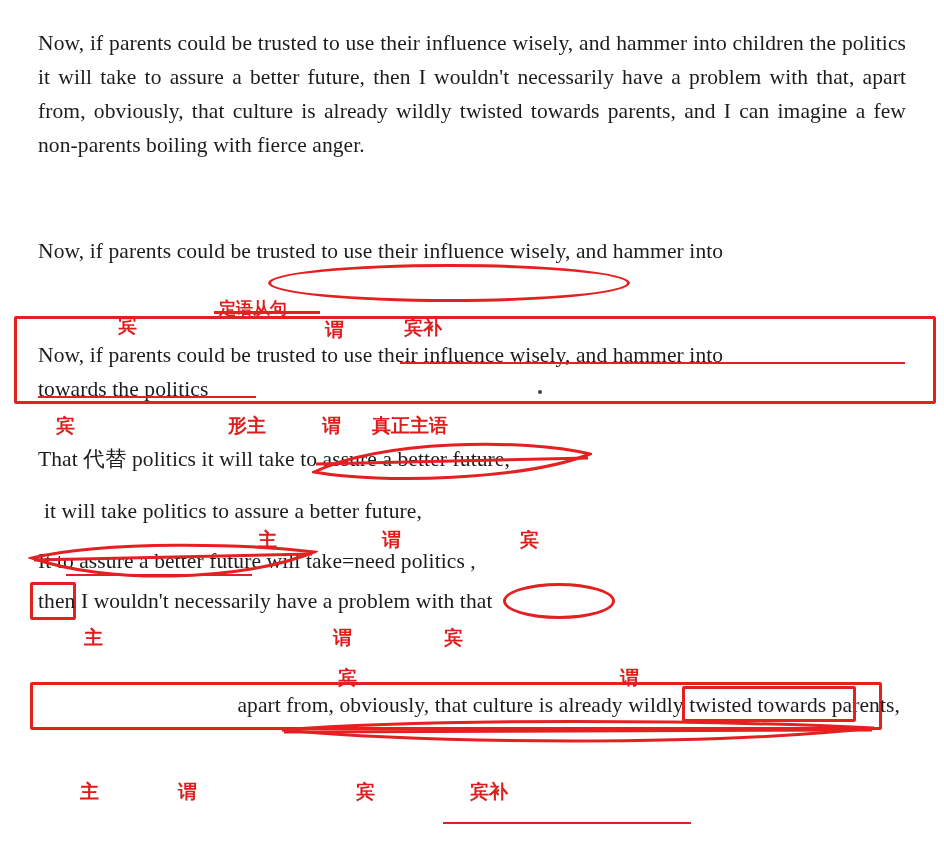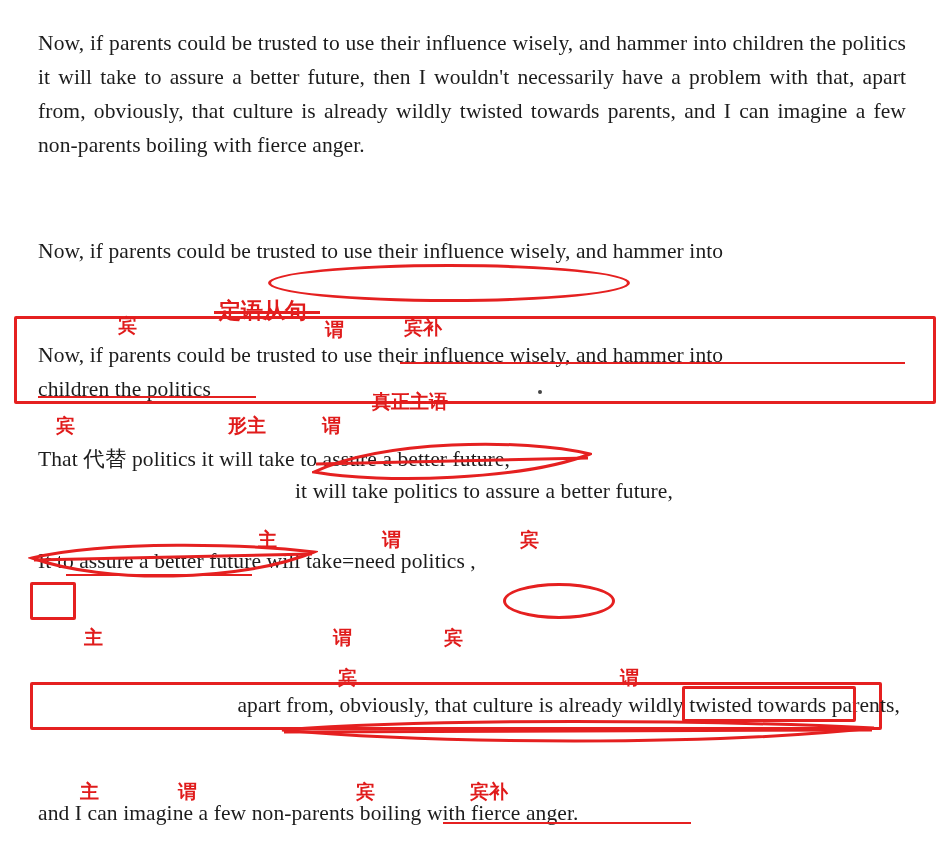--- a/index.html
+++ b/index.html
@@ -36,21 +36,21 @@
   .ann {
     position: absolute;
     color: #e01b1b;
     font-family: "DejaVu Sans", sans-serif;
     font-size: 19px;
     font-weight: 700;
     line-height: 1;
     white-space: nowrap;
   }
   .ann-sm {
-    font-size: 22px;
+    font-size: 17px;
   }
   
   .rect {
     position: absolute;
     border: 3px solid #e52020;
     box-sizing: border-box;
     border-radius: 2px;
   }
   .ellipse {
     position: absolute;
@@ -94,68 +94,72 @@
   <div class="para" style="left:38px; top:234px; width:880px;">Now, if parents could be trusted to use their influence wisely, and hammer into</div>
 
   <div class="ellipse" style="left:268px; top:264px; width:362px; height:38px;"></div>
 
   <div class="ann ann-sm" style="left:219px; top:300px;">定语从句</div>
 
   <div class="strike" style="left:214px; top:311px; width:106px;"></div>
 
   <div class="rect" style="left:14px; top:316px; width:922px; height:88px;"></div>
   <div class="para" style="left:38px; top:338px; width:880px;">Now, if parents could be trusted to use their influence wisely, and hammer into</div>
-  <div class="para" style="left:38px; top:372px; width:880px;">children the politics</div>
+  <div class="para" style="left:38px; top:372px; width:880px;">towards the politics</div>
 
   <div class="ann" style="left:118px; top:316px;">宾</div>
   <div class="ann" style="left:325px; top:320px;">谓</div>
   <div class="ann" style="left:404px; top:318px;">宾补</div>
 
   <div class="uline" style="left:400px; top:362px; width:505px;"></div>
   <div class="uline" style="left:38px; top:396px; width:218px;"></div>
   <div class="dot" style="left:538px; top:390px;"></div>
 
   <div class="ann" style="left:56px; top:416px;">宾</div>
   <div class="ann" style="left:228px; top:416px;">形主</div>
   <div class="ann" style="left:322px; top:416px;">谓</div>
-  <div class="ann" style="left:372px; top:392px;">真正主语</div>
+  <div class="ann" style="left:372px; top:416px;">真正主语</div>
 
   <div class="para" style="left:38px; top:442px; width:880px; white-space:nowrap;">
     <span>That</span>
     <span class="zh">代替</span>
     <span>politics it will take to assure a better future,</span>
   </div>
 
   <div class="lens-flat" style="left:312px; top:432px; width:280px; height:50px;">
     <svg width="280" height="50" viewBox="0 0 280 50">
       <path d="M2,40 C70,8 210,6 278,22 C212,48 70,52 2,40 Z" fill="none" stroke="#e52020" stroke-width="3"></path>
       <line x1="4" y1="32" x2="276" y2="26" stroke="#e52020" stroke-width="3"></line>
     </svg>
   </div>
 
-  <div class="para" style="left:44px; top:474px; width:880px;text-align:center;">it will take politics to assure a better future,</div>
+  <div class="para" style="left:44px; top:494px; width:880px;">it will take politics to assure a better future,</div>
 
   <div class="ann" style="left:258px; top:530px;">主</div>
   <div class="ann" style="left:382px; top:530px;">谓</div>
   <div class="ann" style="left:520px; top:530px;">宾</div>
 
   <div class="para" style="left:38px; top:544px; width:880px; white-space:nowrap;">
     <span>It to assure a better future</span>
     <span>will take=need politics ,</span>
   </div>
 
   <div class="lens-flat" style="left:28px; top:538px; width:290px; height:48px;">
     <svg width="290" height="48" viewBox="0 0 290 48">
       <path d="M4,20 C80,2 220,6 286,14 C214,44 76,46 4,20 Z" fill="none" stroke="#e52020" stroke-width="3"></path>
       <line x1="6" y1="22" x2="284" y2="16" stroke="#e52020" stroke-width="3"></line>
     </svg>
   </div>
   <div class="uline" style="left:66px; top:574px; width:186px;"></div>
 
   <div class="rect" style="left:30px; top:582px; width:46px; height:38px;"></div>
+  <div class="para" style="left:38px; top:584px; width:880px; white-space:nowrap;">
+    <span>then</span>
+    <span>I wouldn't necessarily have a problem with that</span>
+  </div>
   <div class="ellipse" style="left:503px; top:583px; width:112px; height:36px;"></div>
 
   <div class="ann" style="left:84px; top:628px;">主</div>
   <div class="ann" style="left:333px; top:628px;">谓</div>
   <div class="ann" style="left:444px; top:628px;">宾</div>
 
   <div class="ann" style="left:338px; top:668px;">宾</div>
   <div class="ann" style="left:620px; top:668px;">谓</div>
 
   <div class="rect" style="left:30px; top:682px; width:852px; height:48px;"></div>
@@ -167,16 +171,15 @@
       <path d="M4,14 C160,2 430,4 596,12 C430,30 160,28 4,14 Z" fill="none" stroke="#e52020" stroke-width="3"></path>
       <line x1="6" y1="16" x2="594" y2="14" stroke="#e52020" stroke-width="3"></line>
     </svg>
   </div>
 
   <div class="ann" style="left:80px; top:782px;">主</div>
   <div class="ann" style="left:178px; top:782px;">谓</div>
   <div class="ann" style="left:356px; top:782px;">宾</div>
   <div class="ann" style="left:470px; top:782px;">宾补</div>
 
-  <div class="para" style="left:38px; top:796px; width:880px; white-space:nowrap;">and I can imagine a few non-parents boiling with fierce anger.</div>
   <div class="uline" style="left:443px; top:822px; width:248px;"></div>
 
 </div>
 
 </body></html>

